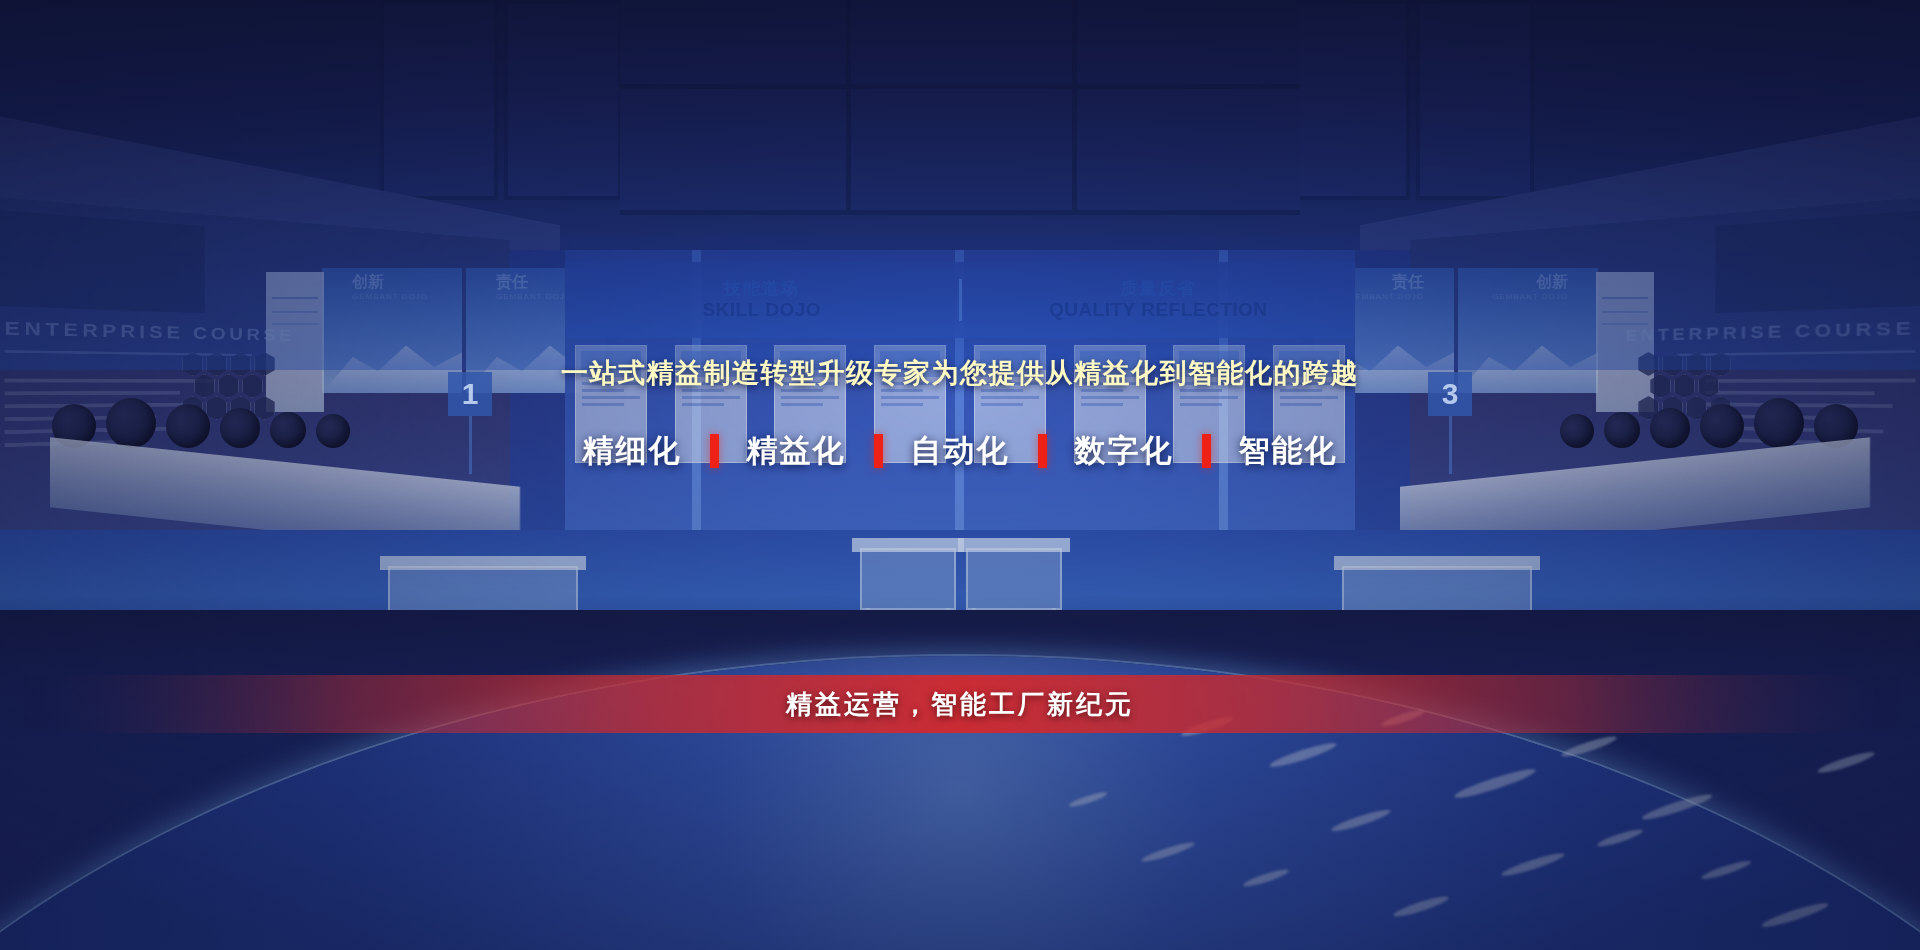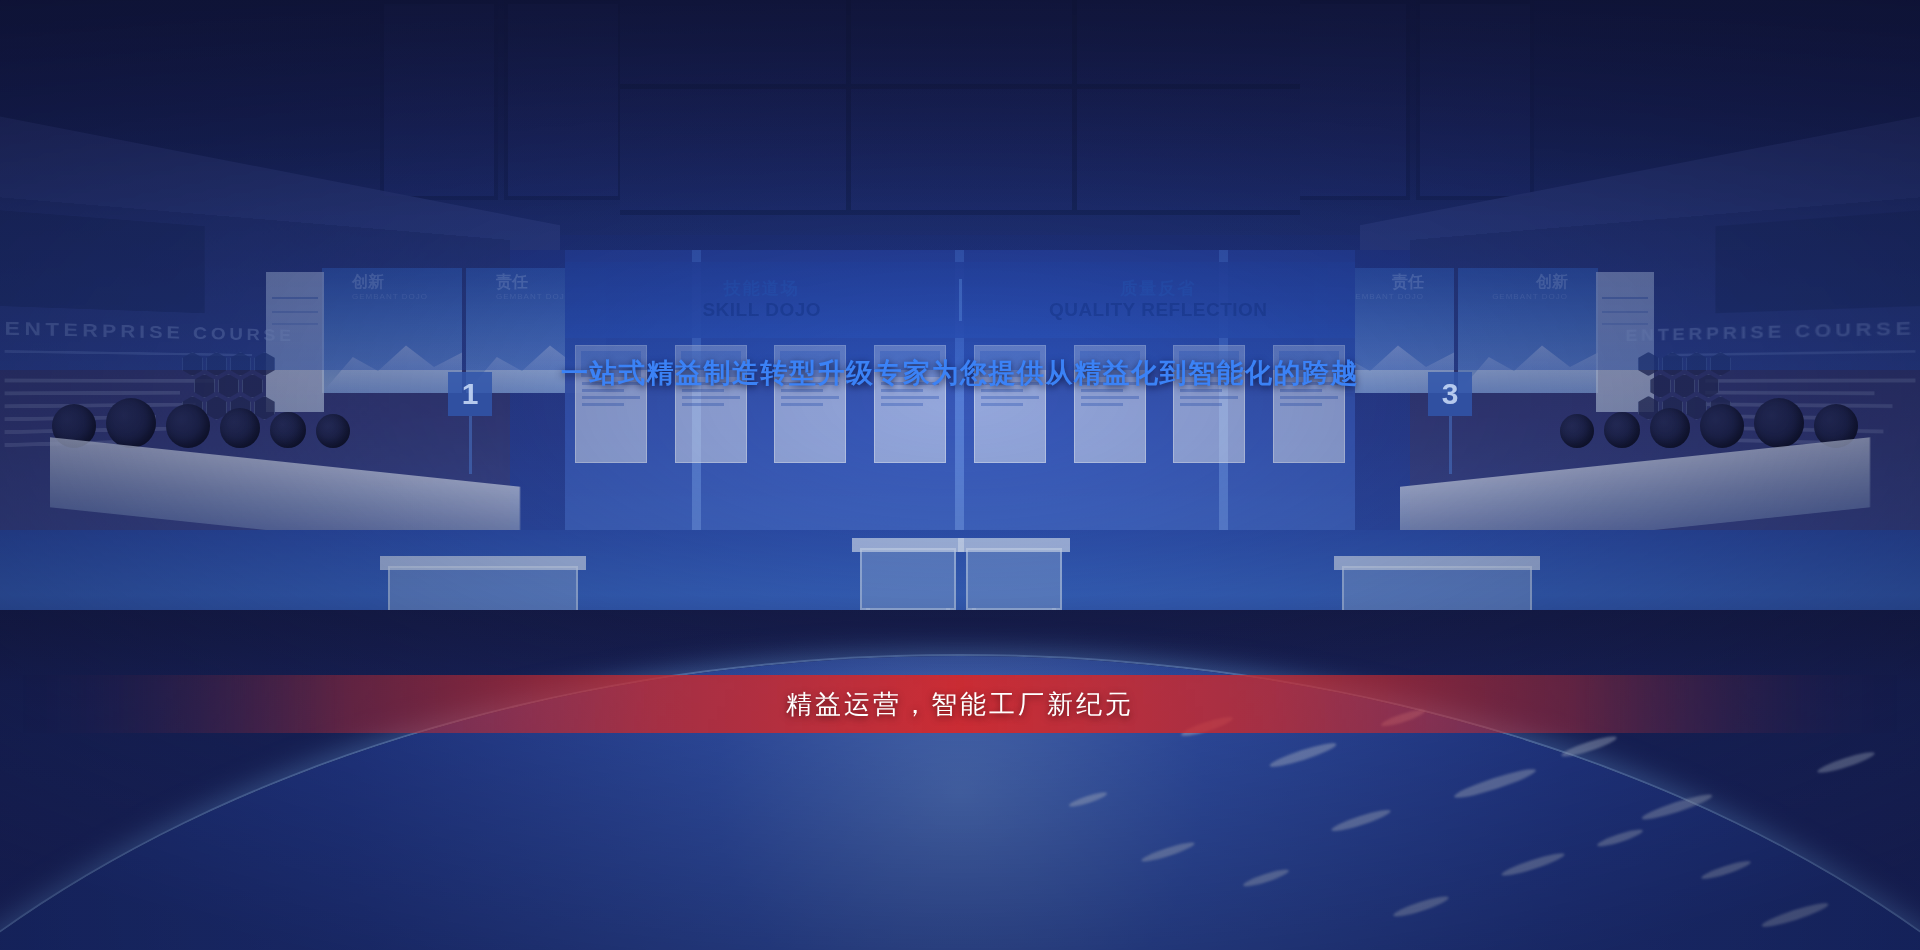--- a/index.html
+++ b/index.html
@@ -147,21 +147,21 @@
                 background:linear-gradient(180deg,rgba(20,26,66,.55) 0%,rgba(20,26,66,0) 22%); }
 
   
   .content { position:absolute; inset:0; }
 
   .headline { position:absolute; top:128px; left:0; right:0; text-align:center;
               font-size:86px; font-weight:bold; color:#ffffff; letter-spacing:4px;
               text-shadow:0 3px 10px rgba(8,12,45,.85), 0 0 30px rgba(40,80,180,.5); }
 
   .subtitle { position:absolute; top:355px; left:0; right:0; text-align:center;
-              font-size:27px; font-weight:bold; color:#3b82f6; letter-spacing:1.5px;
+              font-size:27px; font-weight:bold; color:#fef9c3; letter-spacing:1.5px;
               text-shadow:0 2px 7px rgba(8,14,50,.8); }
 
   .keywords { position:absolute; top:430px; left:0; right:0;
               display:flex; justify-content:center; align-items:center; gap:0; }
   .kw { font-size:31px; font-weight:bold; color:#ffffff; letter-spacing:2px;
         text-shadow:0 2px 8px rgba(8,14,50,.85); padding:0 22px; }
   .kwsep { width:9px; height:34px; background:#ee2116; margin:0 6px;
            box-shadow:0 0 8px rgba(238,33,22,.5); }
 
   .ribbon { position:absolute; left:0; right:0; top:675px; height:58px;
@@ -169,21 +169,21 @@
             background:linear-gradient(90deg,
                 rgba(190,40,45,0) 0%,
                 rgba(188,44,52,.35) 14%,
                 rgba(199,43,47,.78) 34%,
                 rgba(214,40,42,.92) 50%,
                 rgba(199,43,47,.78) 66%,
                 rgba(188,44,52,.35) 86%,
                 rgba(190,40,45,0) 100%);
             mask-image:linear-gradient(90deg,transparent 0%,#000 18%,#000 82%,transparent 100%);
             -webkit-mask-image:linear-gradient(90deg,transparent 0%,#000 18%,#000 82%,transparent 100%); }
-  .ribbon-text { font-size:26px; font-weight:normal; color:#ffffff; letter-spacing:3px;
+  .ribbon-text { font-size:26px; font-weight:bold; color:#ffffff; letter-spacing:3px;
                  text-shadow:0 2px 7px rgba(60,10,12,.8); }
 
   .marker { position:absolute; width:44px; height:44px; background:rgba(49,86,170,.85);
             color:rgba(205,222,250,.85); font-size:30px; font-weight:bold;
             display:flex; align-items:center; justify-content:center; }
   .marker::after{ content:""; position:absolute; left:50%; top:44px; width:3px; height:58px;
                   margin-left:-1.5px; background:rgba(70,110,190,.6); }
   .marker.m1 { left:448px; top:372px; }
   .marker.m3 { right:448px; top:372px; }
 </style>
@@ -441,19 +441,30 @@
   <div class="vignette"></div>
 
   <div class="content">
 
     <div class="marker m1">1</div>
     <div class="marker m3">3</div>
 
 
     <p class="subtitle">一站式精益制造转型升级专家为您提供从精益化到智能化的跨越</p>
 
+    <div class="keywords">
+      <span class="kw">精细化</span>
+      <span class="kwsep"></span>
+      <span class="kw">精益化</span>
+      <span class="kwsep"></span>
+      <span class="kw">自动化</span>
+      <span class="kwsep"></span>
+      <span class="kw">数字化</span>
+      <span class="kwsep"></span>
+      <span class="kw">智能化</span>
+    </div>
 
     <div class="ribbon">
       <span class="ribbon-text">精益运营，智能工厂新纪元</span>
     </div>
 
   </div>
 </div>
 
 </body></html>

